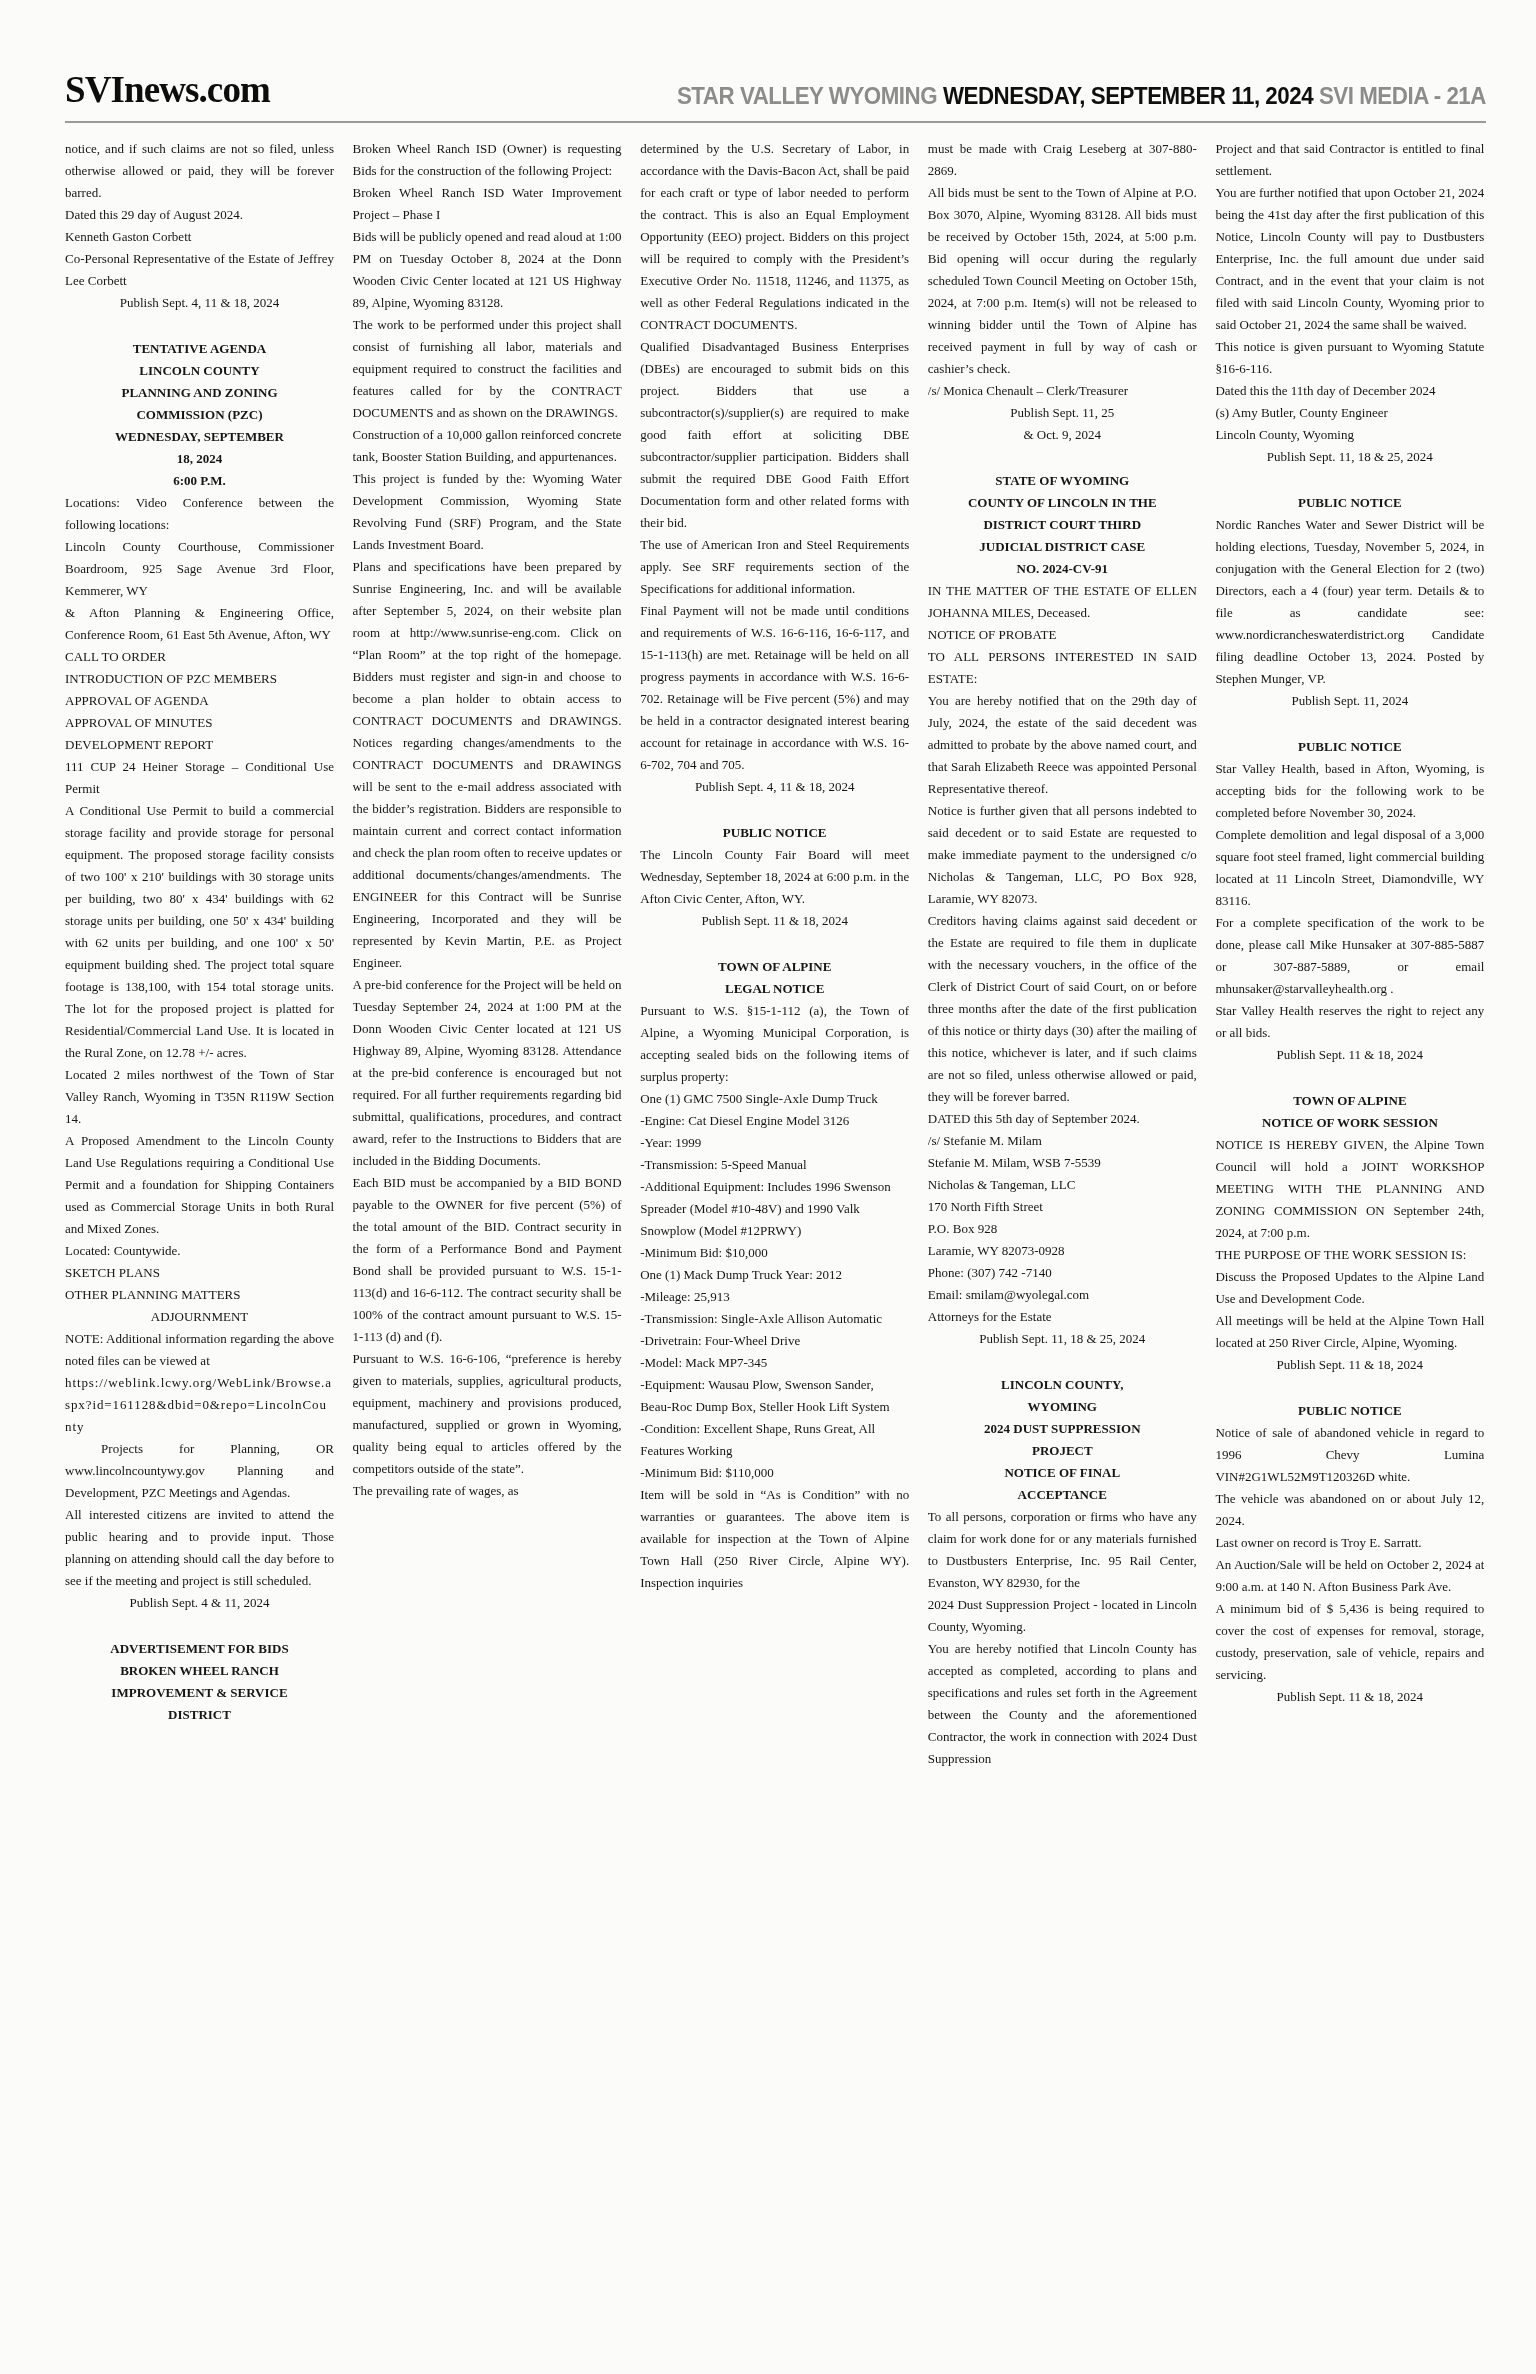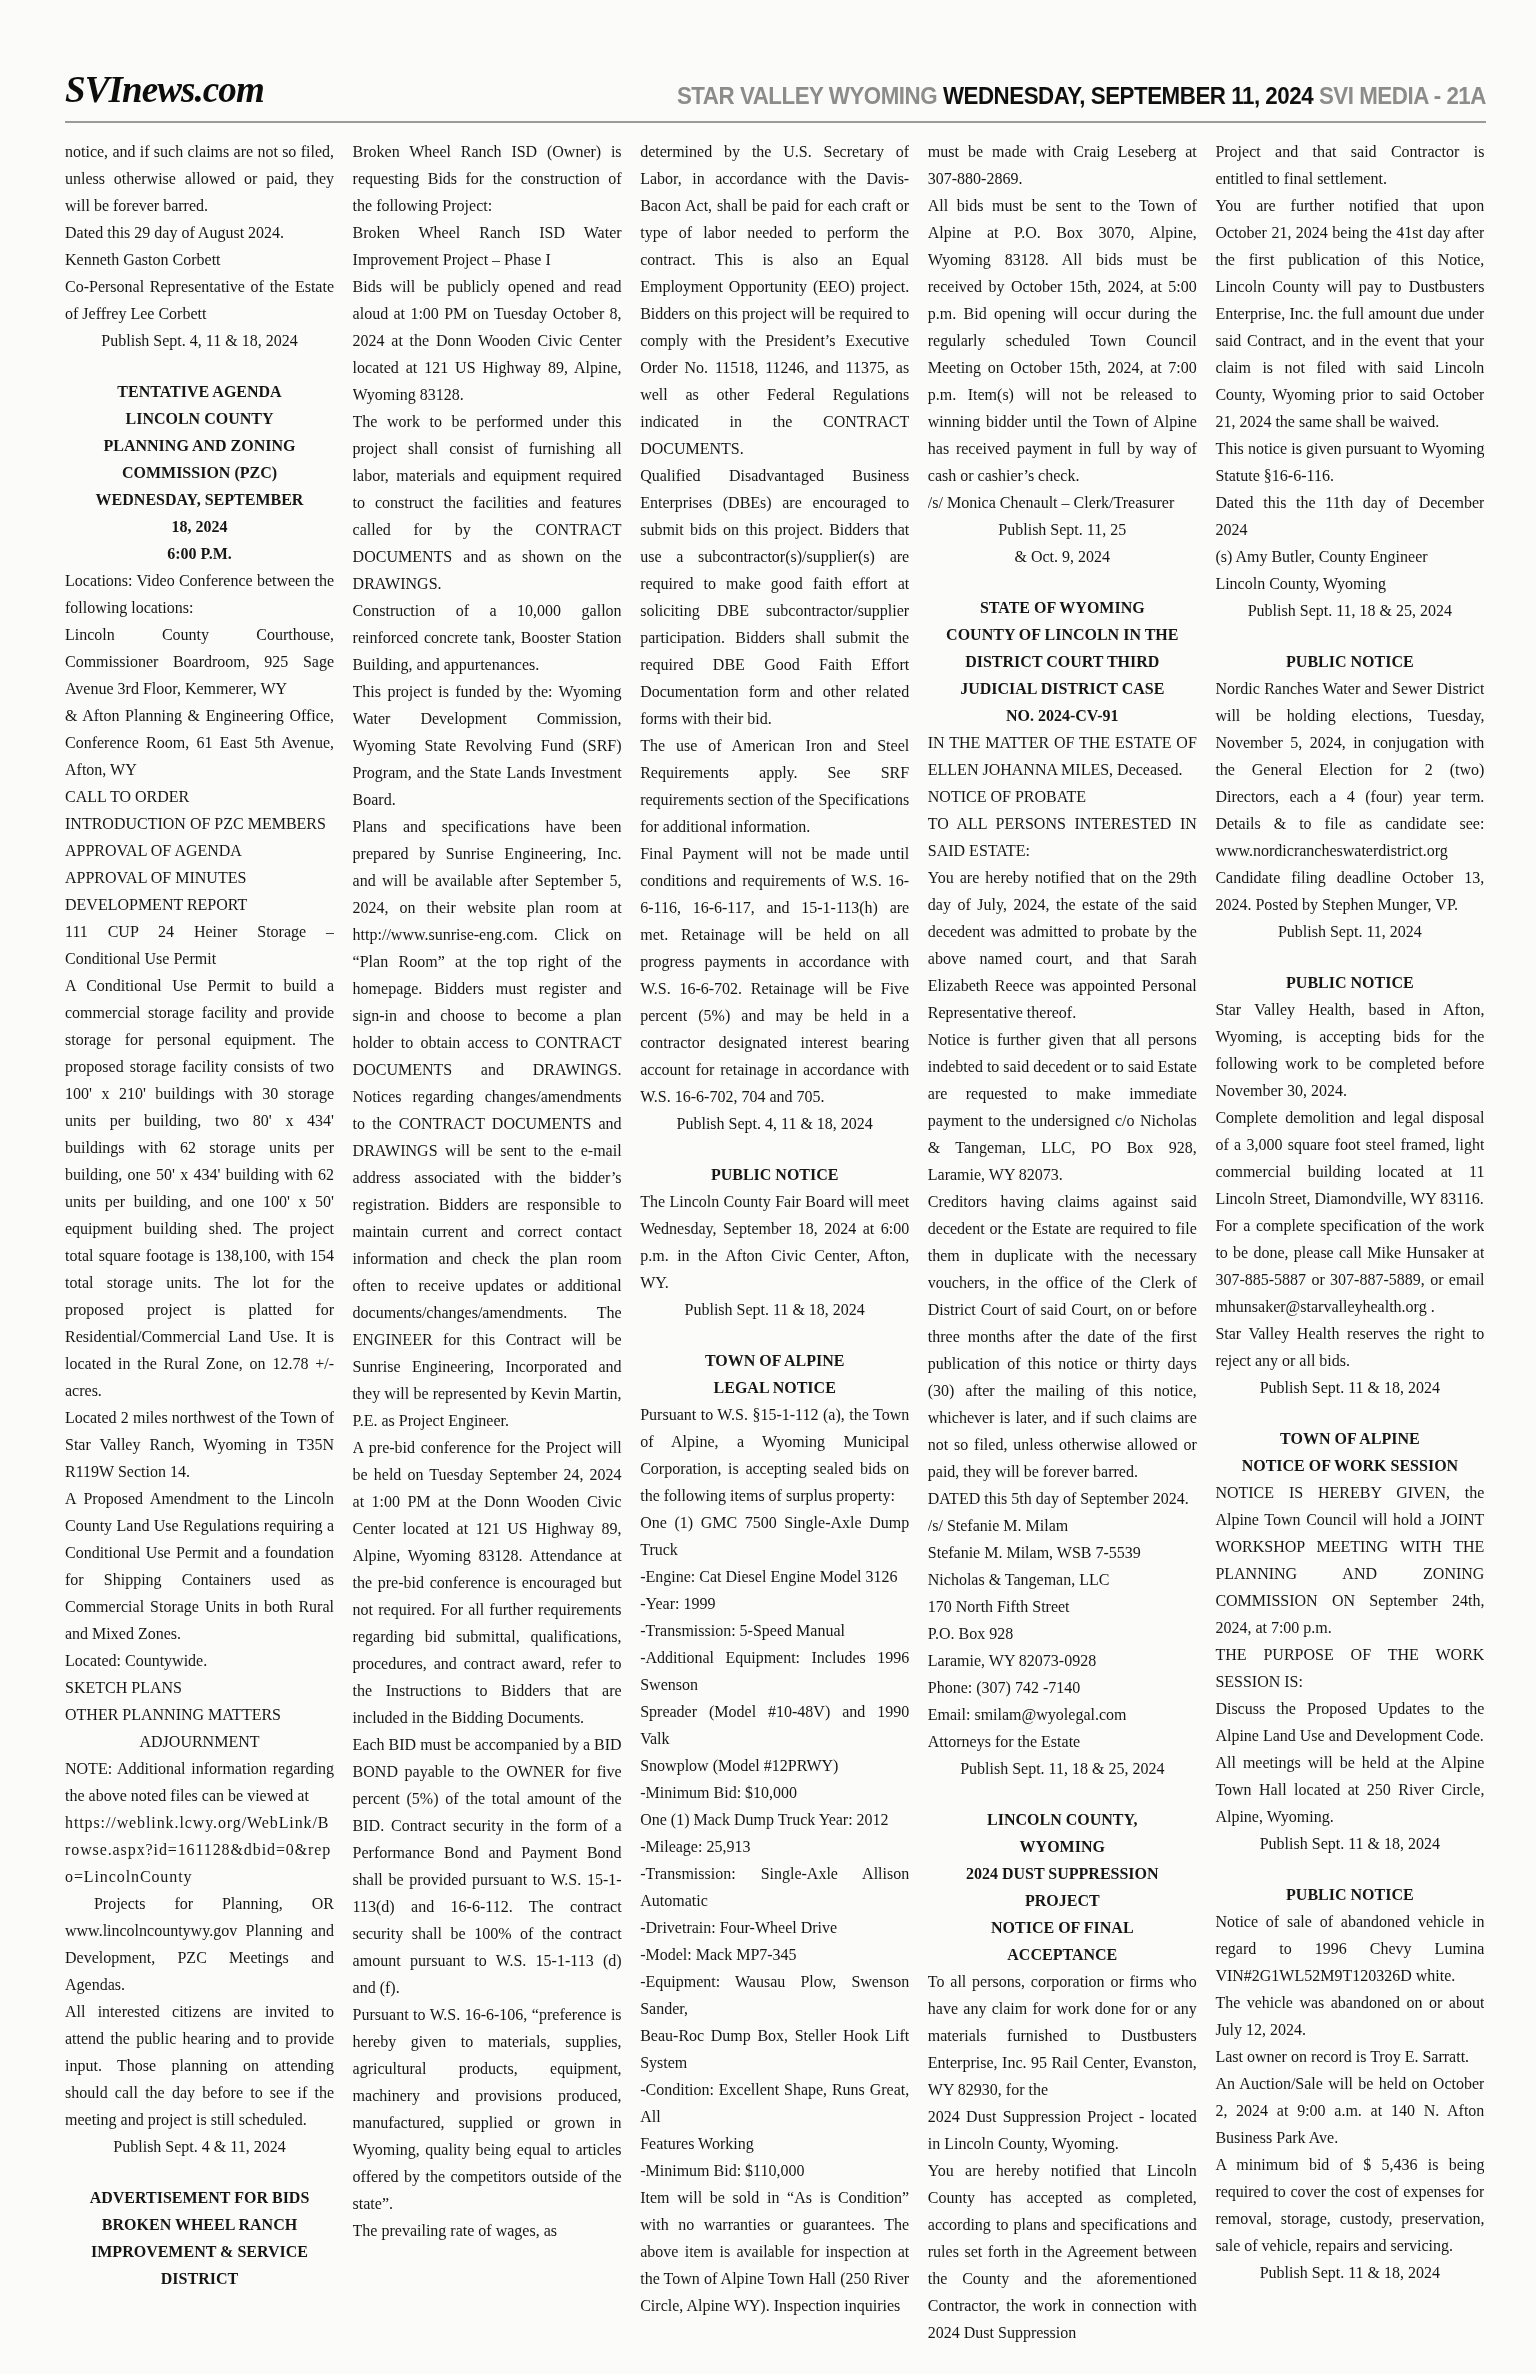--- a/index.html
+++ b/index.html
@@ -7,38 +7,38 @@
     position:relative; width:1536px; height:2375px; margin:0 auto;
     background:#fbfbfa; color:#161616; overflow:hidden; box-sizing:border-box;
     font-family:"Liberation Serif", serif;
   }
   .masthead {
     display:flex; justify-content:space-between; align-items:flex-end;
     padding:69px 50px 0 65px;
   }
   .site-name {
     font-family:"Liberation Serif", serif; font-weight:bold;
-    font-size:37px; line-height:41px; letter-spacing:-0.9px; color:#0d0d0d;font-style:italic;
+    font-size:37px; line-height:41px; letter-spacing:-0.9px; color:#0d0d0d;
   }
   .mast-right {
     font-family:"Liberation Sans", sans-serif; font-weight:bold;
     font-size:24px; line-height:28px; letter-spacing:-0.5px; white-space:nowrap;
     transform:scaleX(0.93); transform-origin:right bottom;
   }
   .mast-gray { color:#8c8c8c; }
   .mast-black { color:#0f0f0f; }
   .mast-year { color:#0f0f0f; font-weight:bold; }
   .rule { height:1.9px; background:#9a9a9a; margin:11px 50px 0 65px; }
   .cols {
     display:flex; gap:18.6px; padding:15px 50px 0 65px;
     height:2226px; overflow:hidden; box-sizing:content-box;
   }
   .col {
     flex:0 0 269px; width:269px;
-    font-size:16px; line-height:27px; text-align:justify;
+    font-size:13px; line-height:22px; text-align:justify;
     overflow:hidden;
   }
   .b-p { margin:0; }
   .b-h { margin:0; font-weight:bold; text-align:center; white-space:pre-line; }
   .b-pub { margin:0; font-weight:normal; text-align:center; white-space:pre-line; }
   .b-c { margin:0; text-align:center; }
   .b-url { word-break:break-all; letter-spacing:0.9px; }
   .b-gap { height:24px; }
 </style>
 </head>

